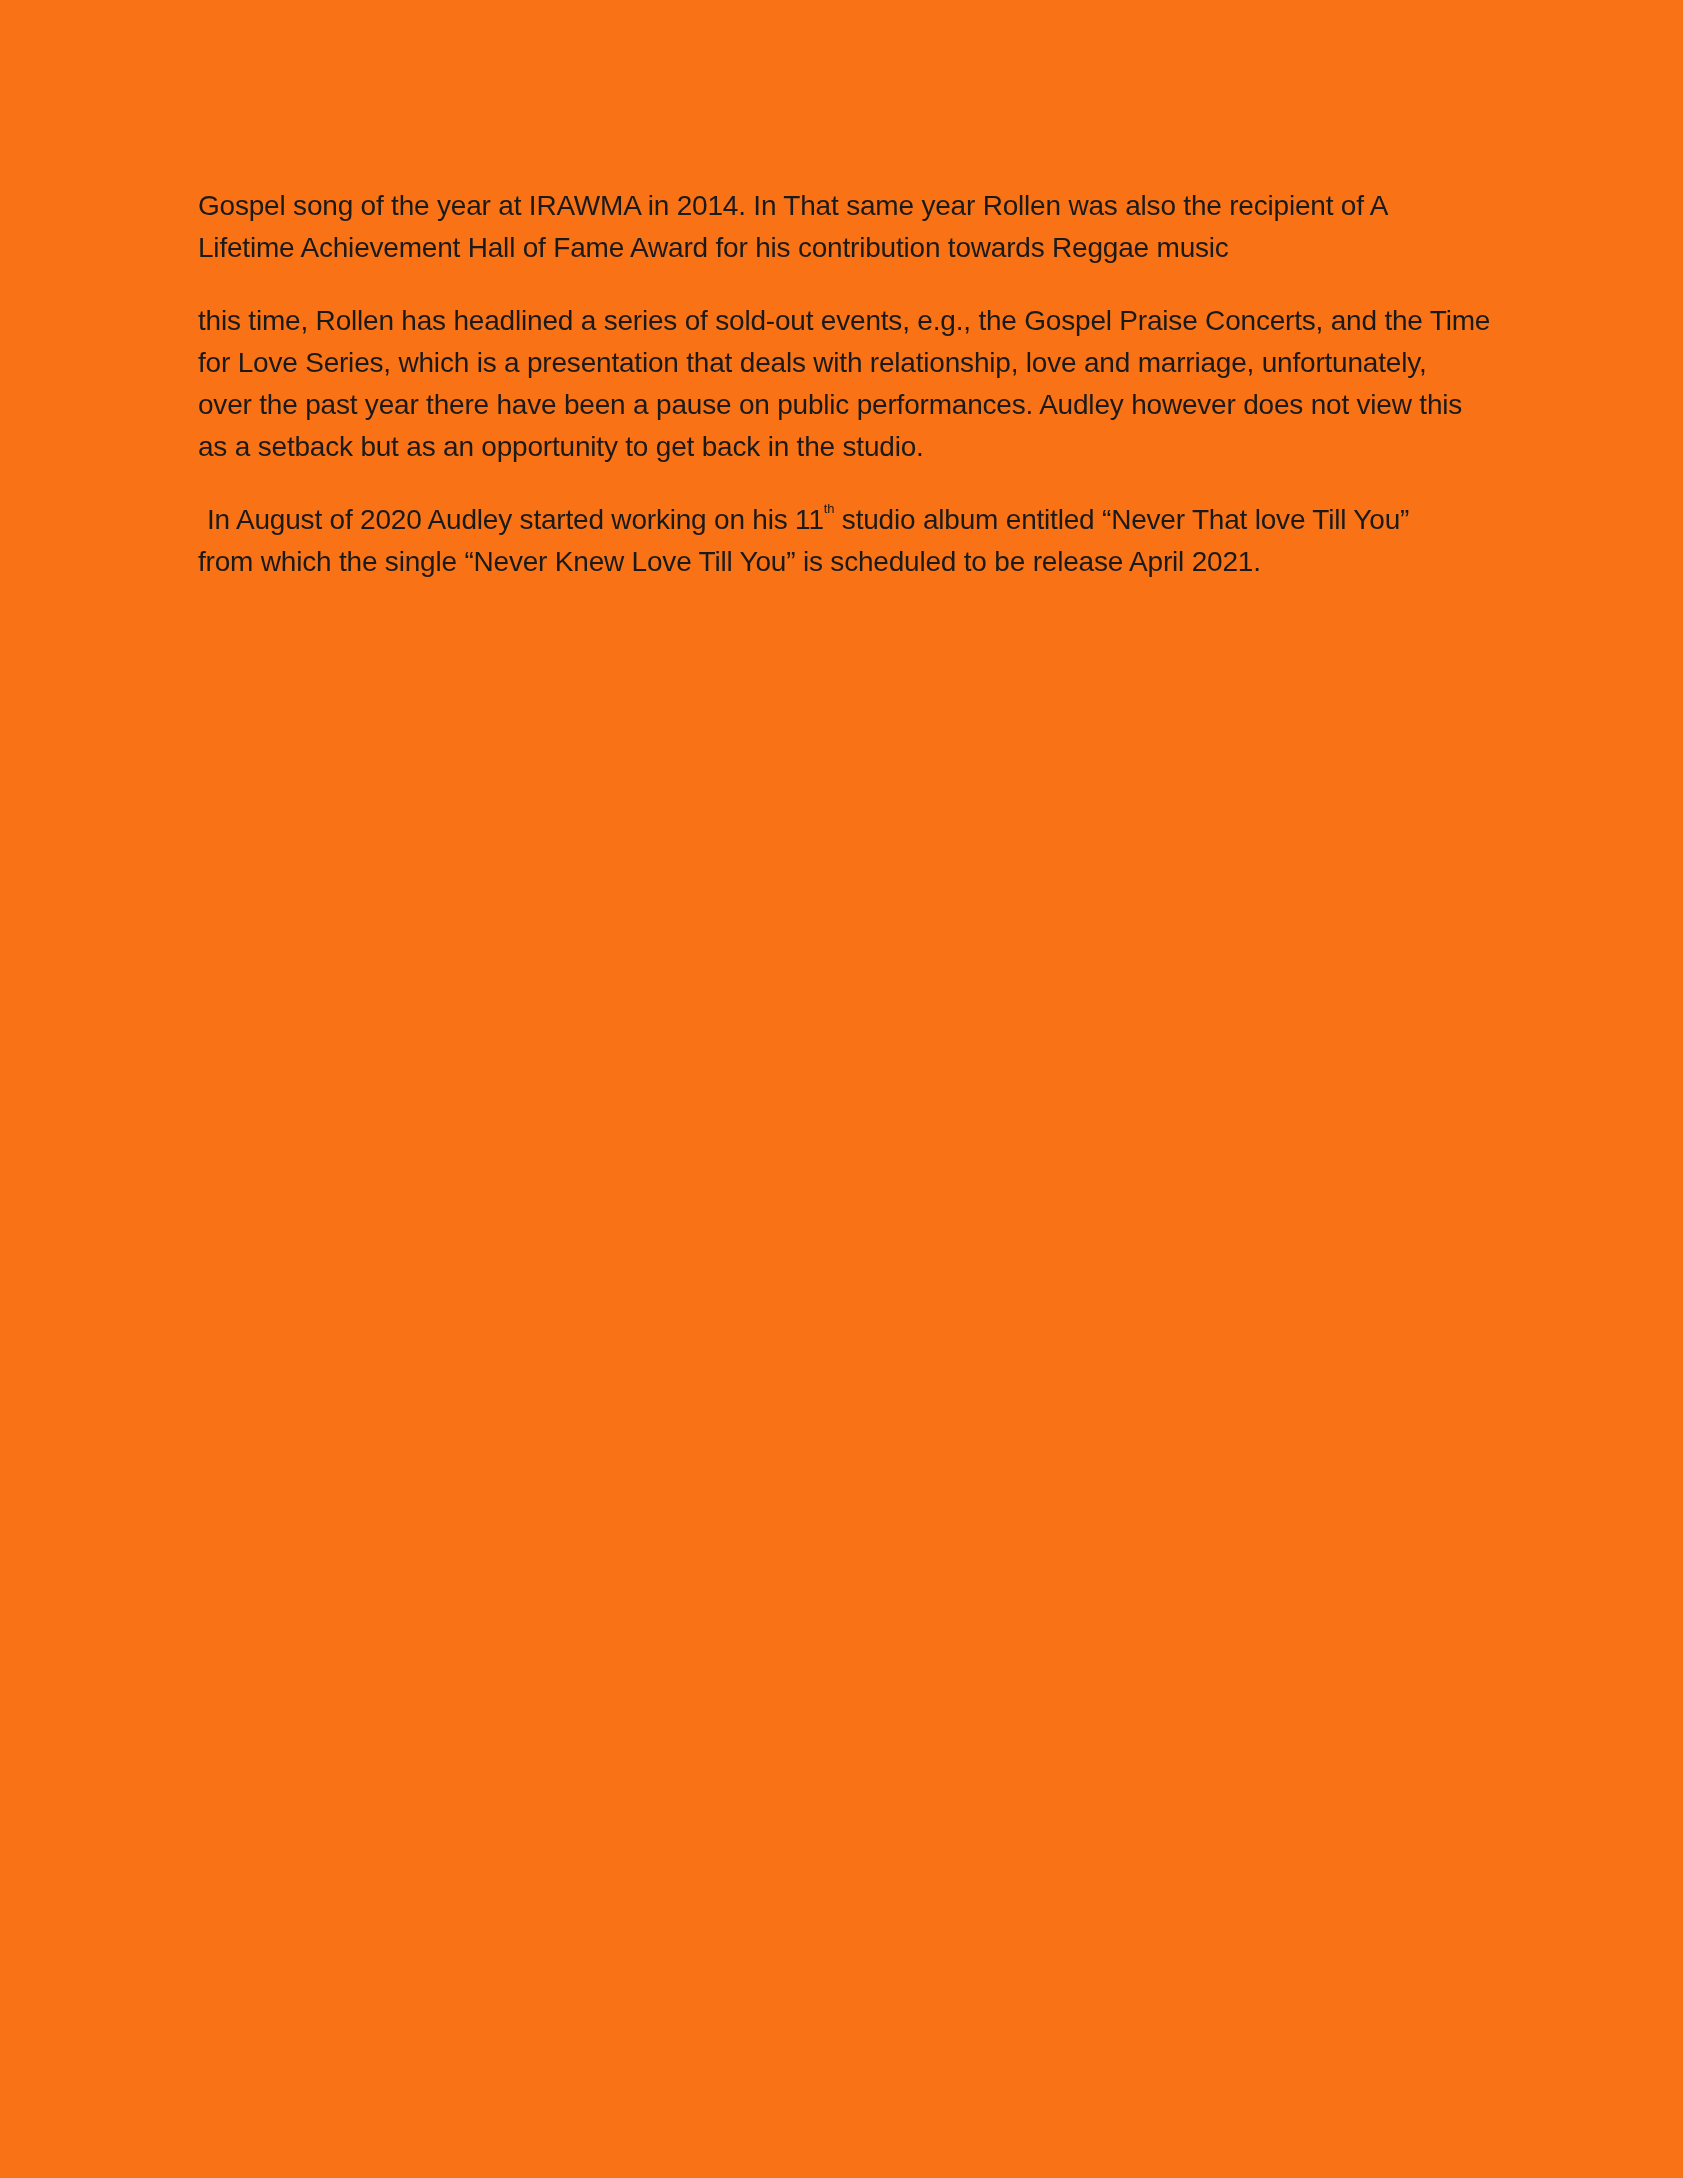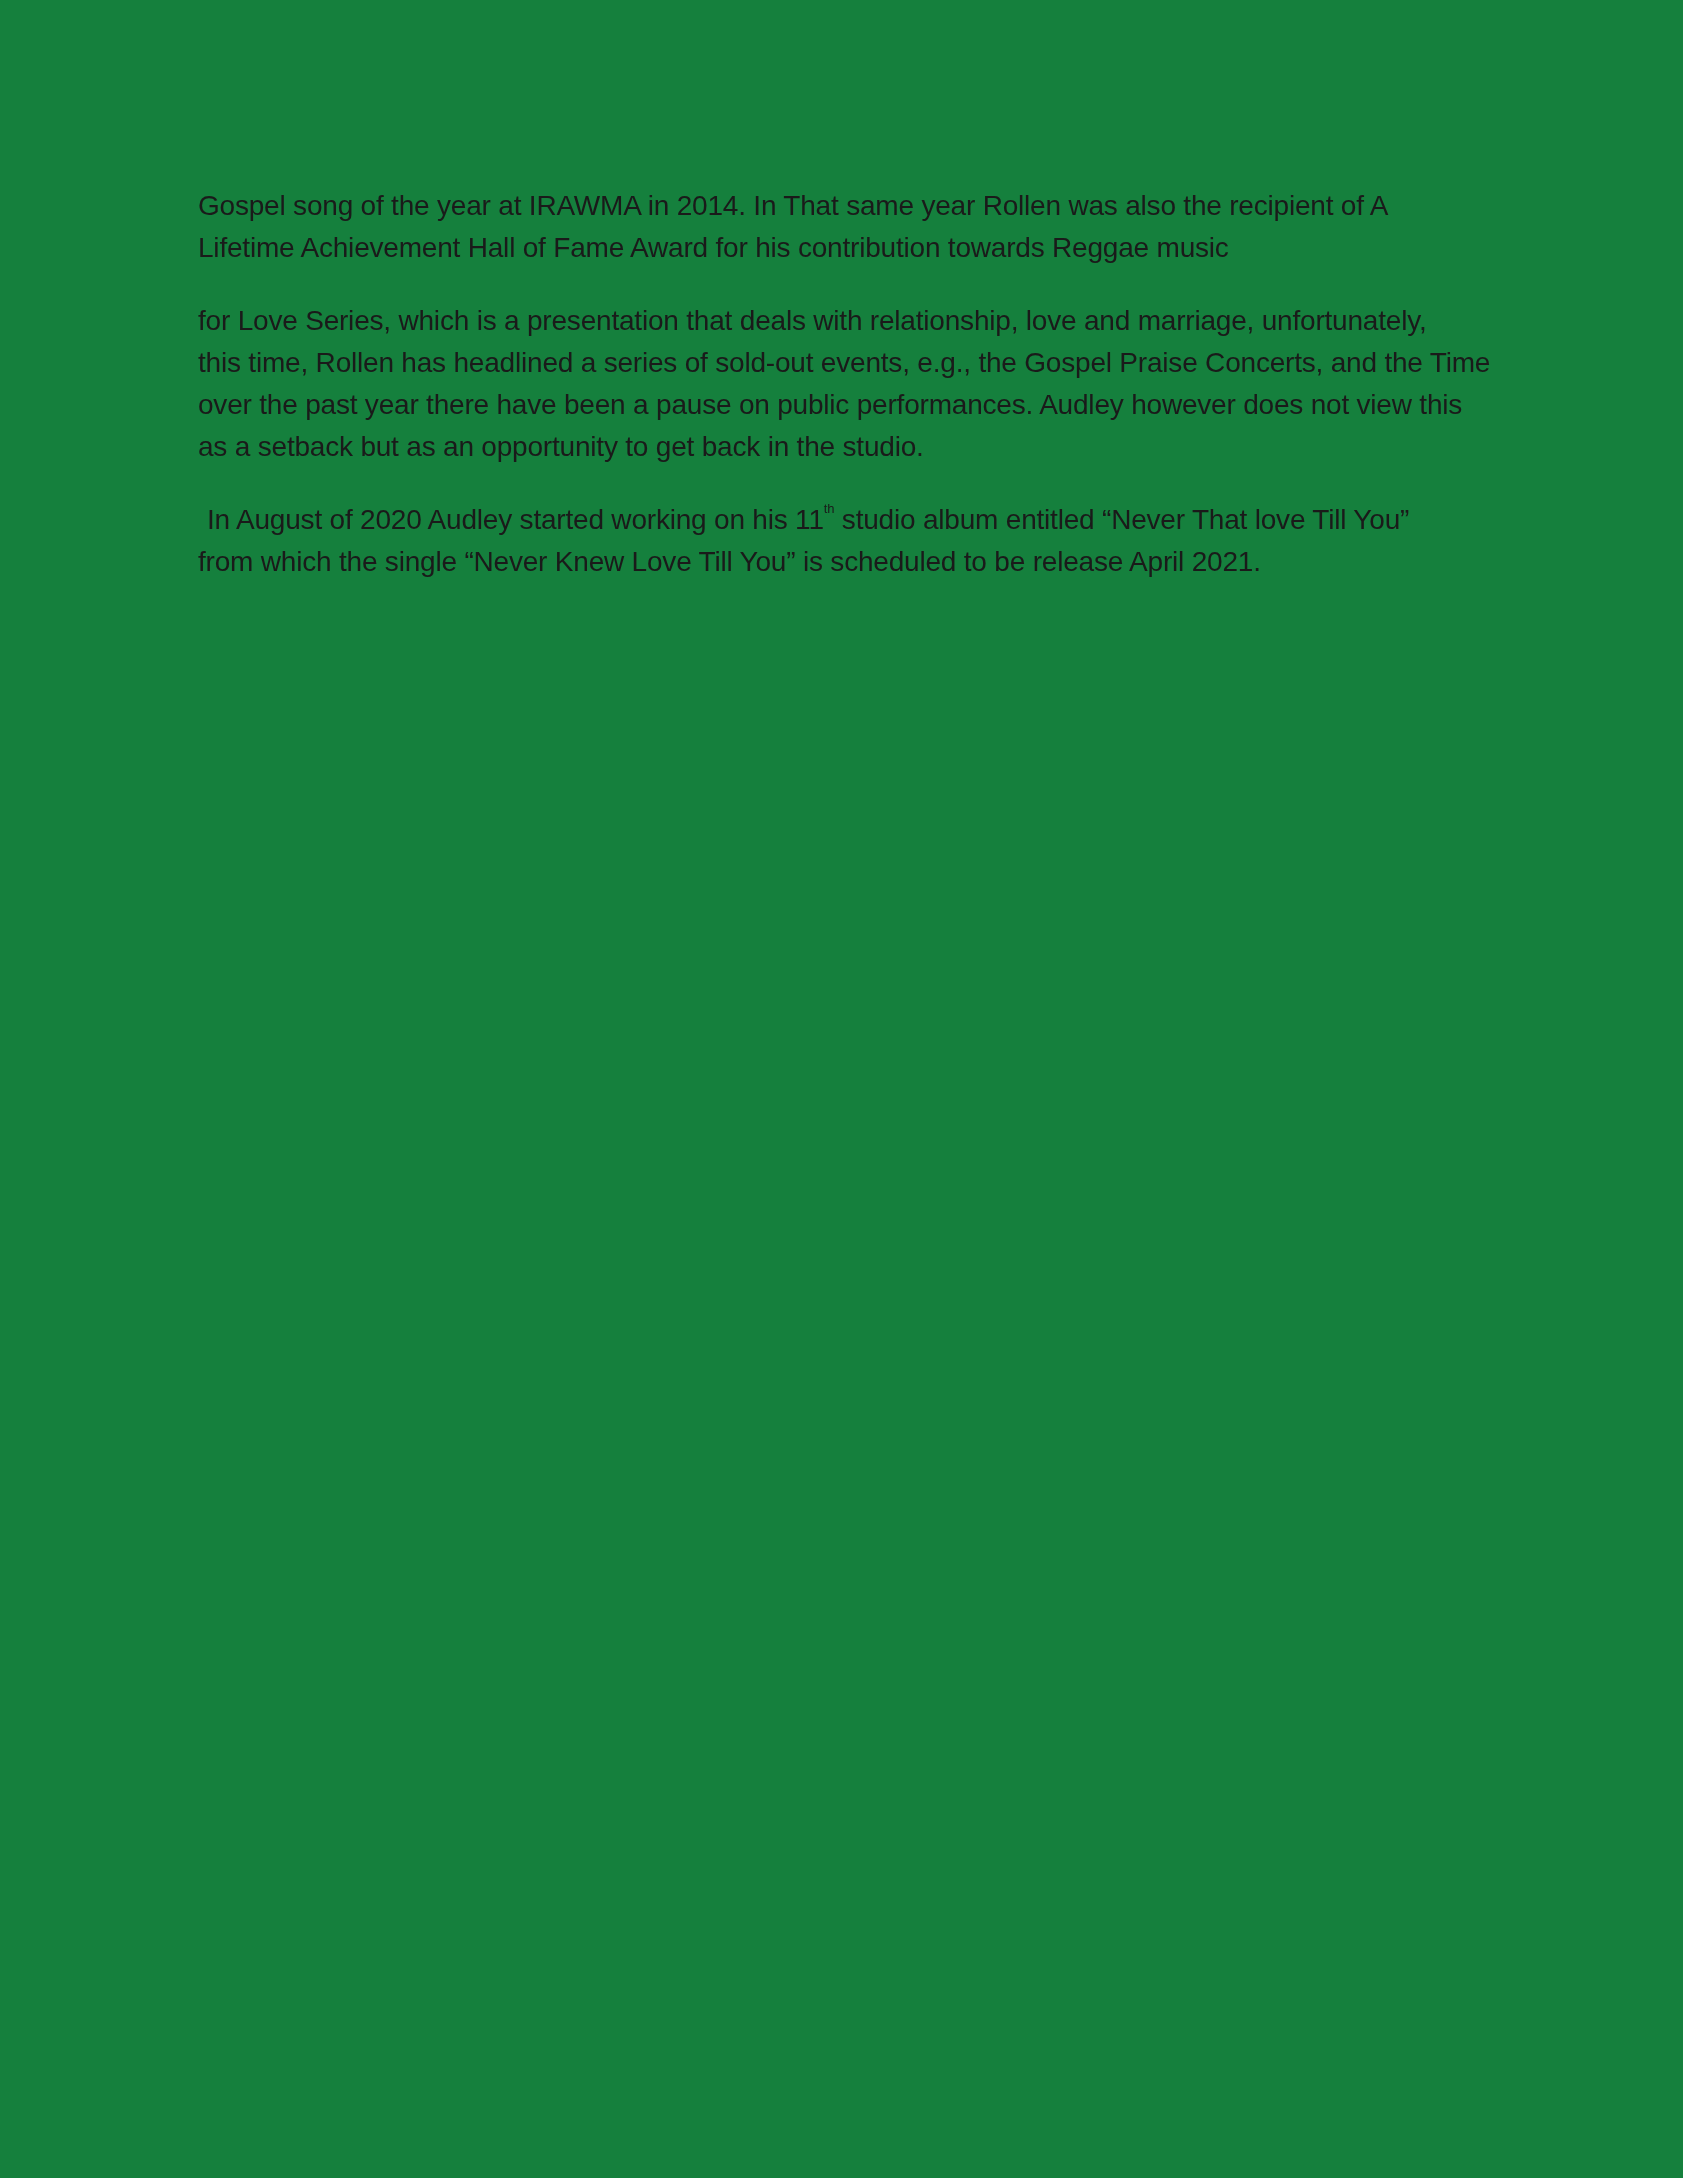--- a/index.html
+++ b/index.html
@@ -4,21 +4,21 @@
 <style>
   html, body {
     margin: 0;
     padding: 0;
     background: #ffffff;
   }
   .page {
     position: relative;
     width: 1683px;
     height: 2178px;
-    background: #15803d;
+    background: #f97316;
     overflow: hidden;
   }
   .content {
     position: absolute;
     left: 198px;
     top: 185px;
     width: 1297px;
     font-family: "Liberation Sans", sans-serif;
     font-size: 28px;
     line-height: 42px;
@@ -47,22 +47,22 @@
 
 <div class="page">
   <div class="content">
 
     <div class="para">
       <div class="line">Gospel song of the year at IRAWMA in 2014. In That same year Rollen was also the recipient of A</div>
       <div class="line">Lifetime Achievement Hall of Fame Award for his contribution towards Reggae music</div>
     </div>
 
     <div class="para">
+      <div class="line">this time, Rollen has headlined a series of sold-out events, e.g., the Gospel Praise Concerts, and the Time</div>
       <div class="line">for Love Series, which is a presentation that deals with relationship, love and marriage, unfortunately,</div>
-      <div class="line">this time, Rollen has headlined a series of sold-out events, e.g., the Gospel Praise Concerts, and the Time</div>
       <div class="line">over the past year there have been a pause on public performances. Audley however does not view this</div>
       <div class="line">as a setback but as an opportunity to get back in the studio.</div>
     </div>
 
     <div class="para">
       <div class="line lead-space">
         <span> In August of 2020 Audley started working on his 11</span><sup class="ordinal">th</sup><span> studio album entitled “Never That love Till You”</span>
       </div>
       <div class="line">from which the single “Never Knew Love Till You” is scheduled to be release April 2021.</div>
     </div>

